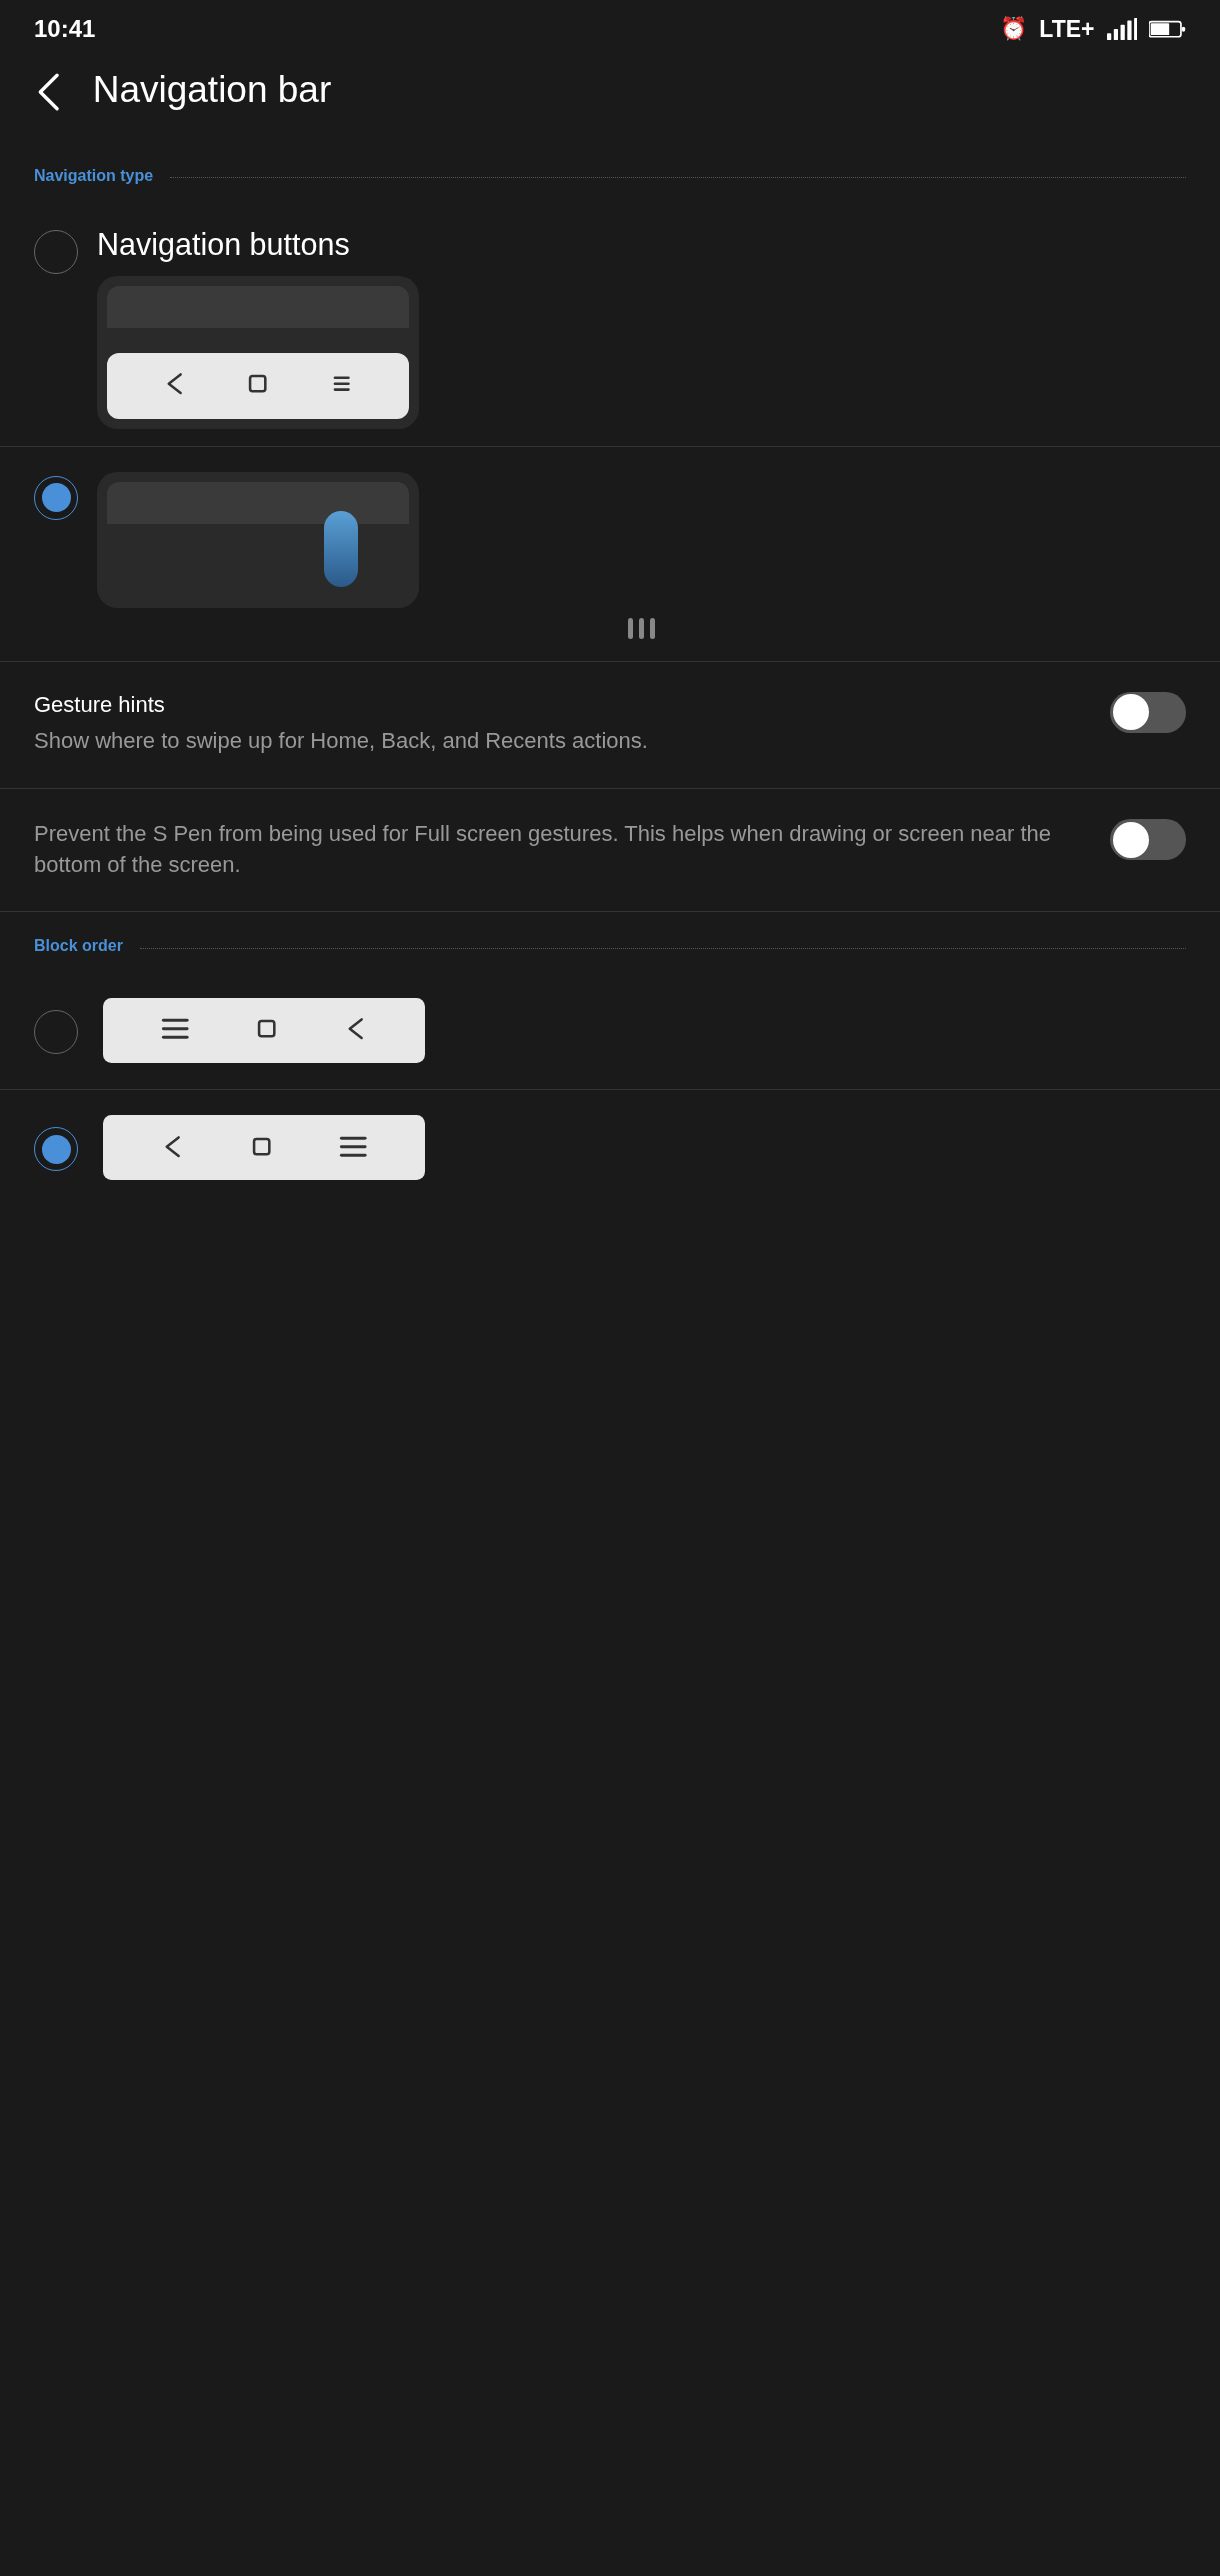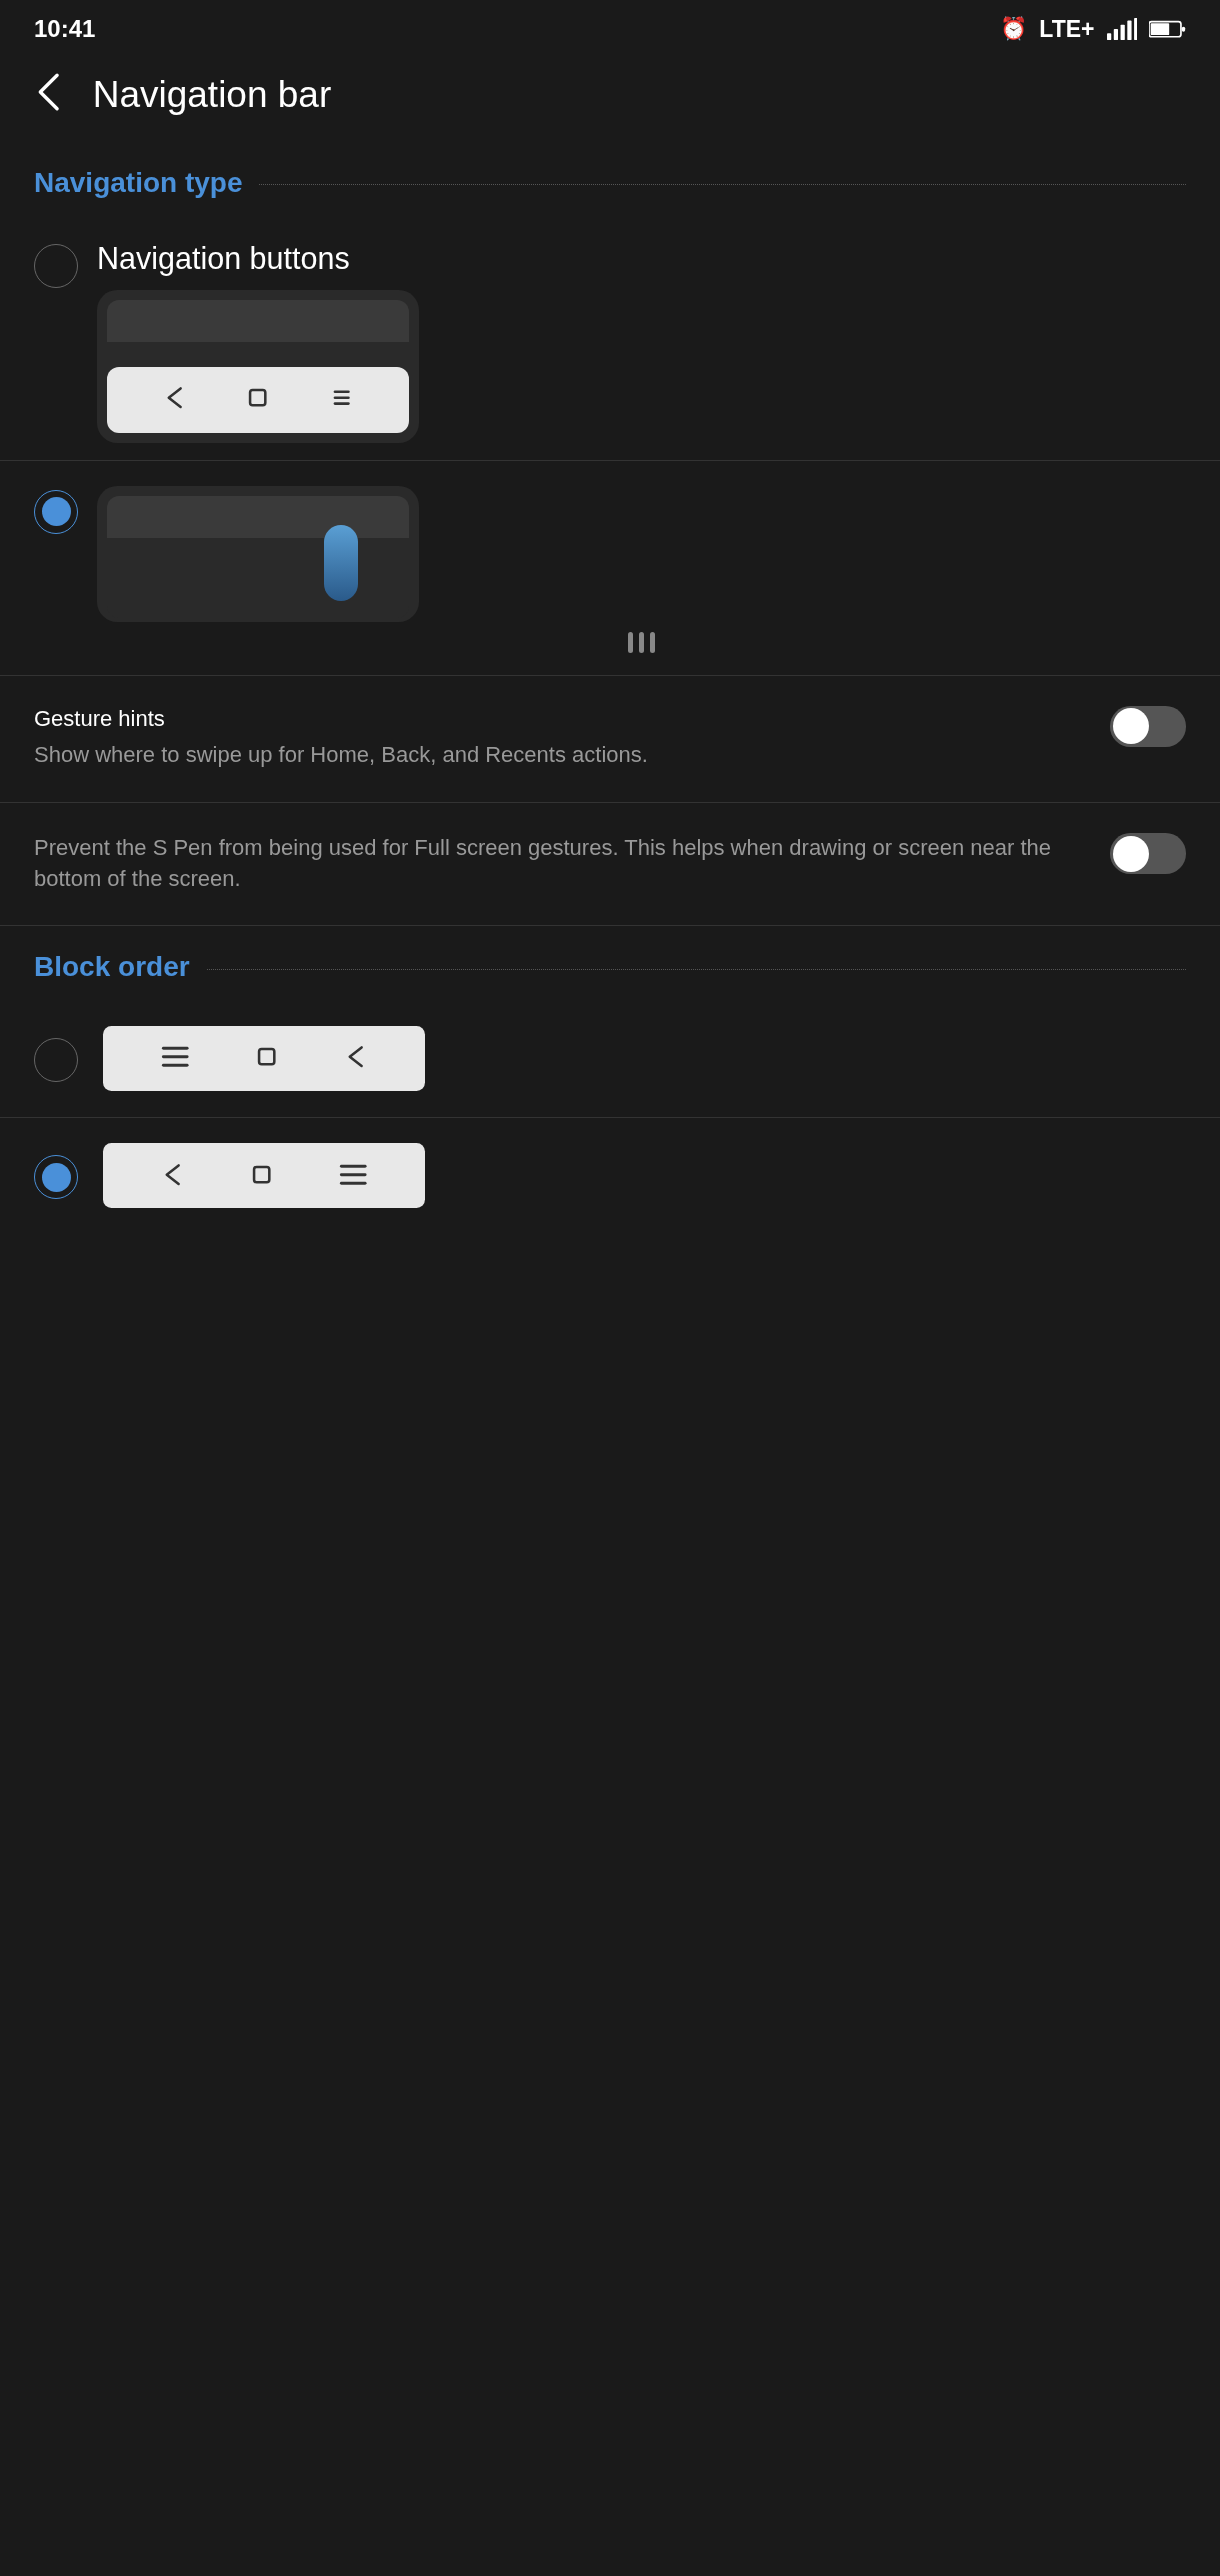--- a/index.html
+++ b/index.html
@@ -33,21 +33,21 @@
 
     .lte-badge {
       font-size: 23px;
       font-weight: 700;
       color: #ffffff;
       line-height: 1;
     }
 
     .header {
       display: flex;
-      align-items: flex-end;
+      align-items: flex-start;
       padding: 17px 34px 25.4px 25.4px;
       gap: 20.3px;
     }
 
     .back-btn {
       width: 47px;
       height: 47px;
       display: flex;
       align-items: center;
       justify-content: center;
@@ -61,21 +61,21 @@
     }
 
     .section-header {
       display: flex;
       align-items: center;
       padding: 25.4px 34px 17px 34px;
       gap: 17px;
     }
 
     .section-label {
-      font-size: 28px;
+      font-size: 16px;
       font-weight: 600;
       color: #4a90d9;
       white-space: nowrap;
     }
 
     .dotted-line {
       flex: 1;
       border-top: 1.7px dotted #555555;
       margin-top: 3.4px;
     }

